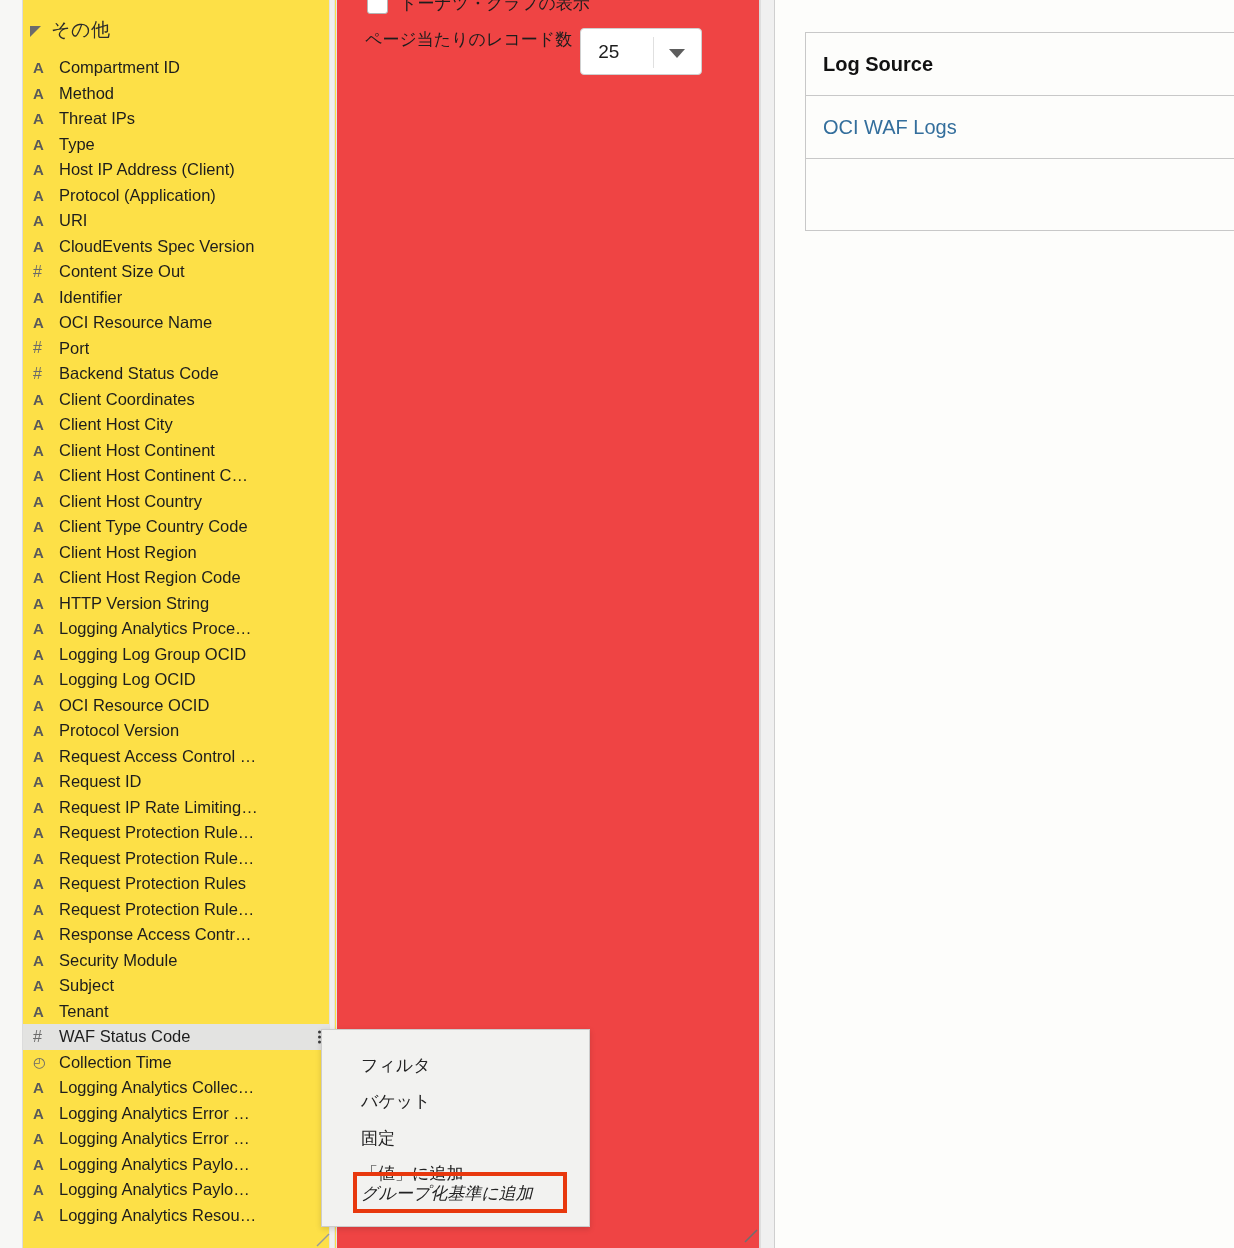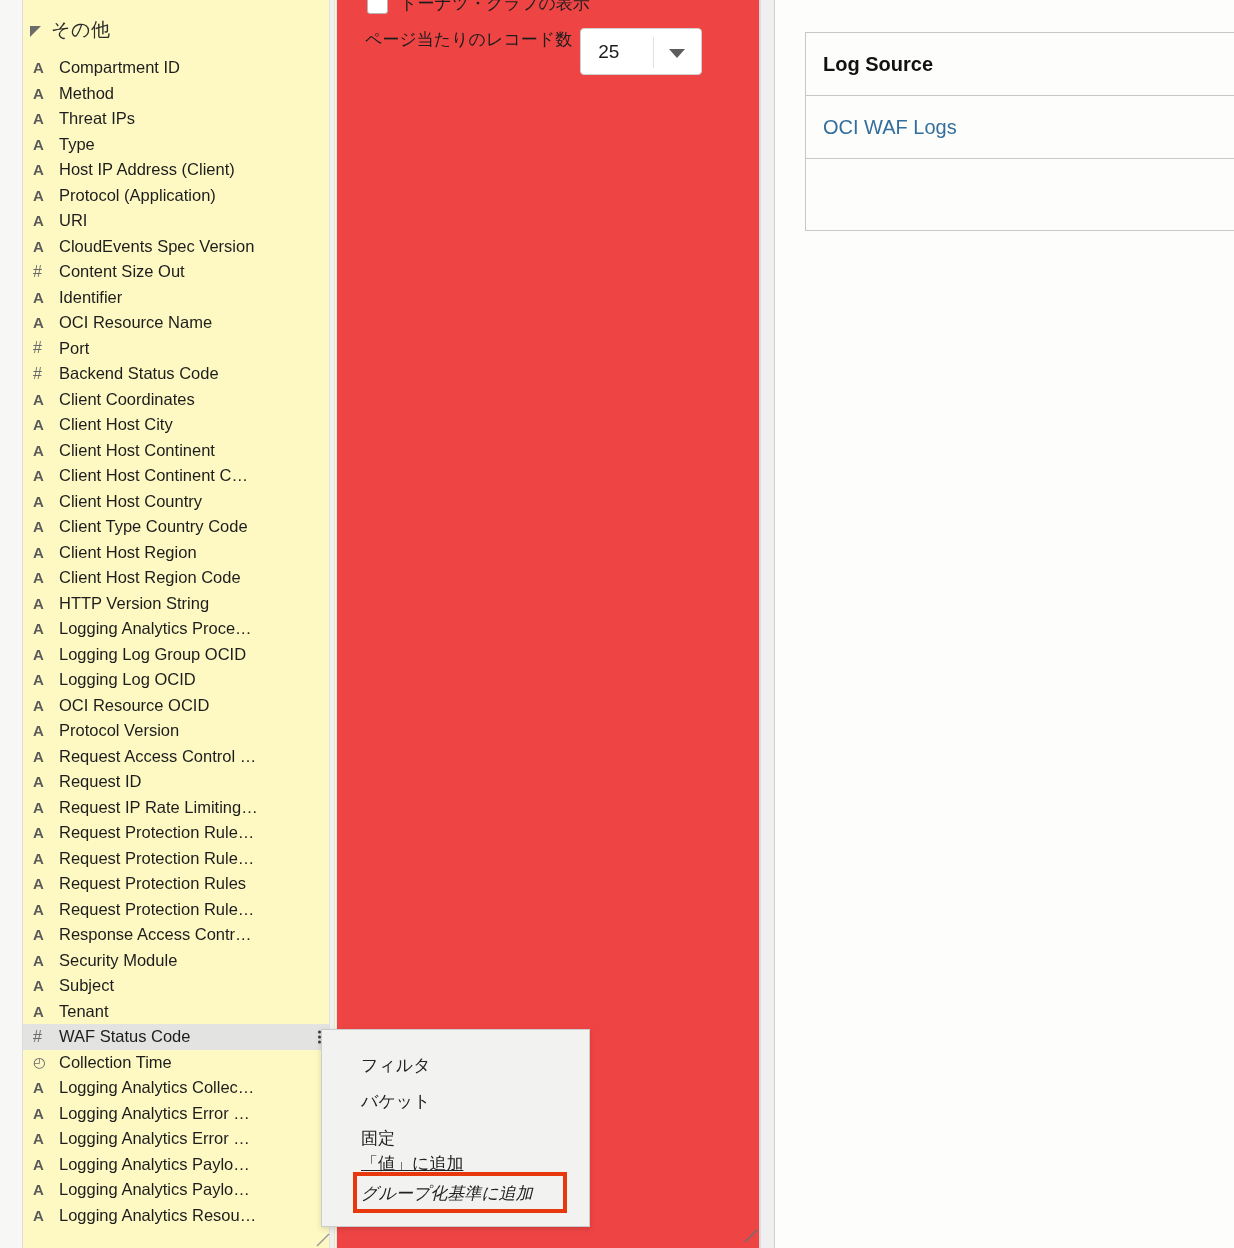--- a/index.html
+++ b/index.html
@@ -15,21 +15,21 @@
     height: 1248px;
     overflow: hidden;
     background: #fdfdfb;
   }
 
   
   #sidebar {
     position: absolute;
     left: 0; top: 0;
     width: 380px; height: 1248px;
-    background: #fef9c3;
+    background: #fde047;
     overflow: hidden;
   }
   #sidebar-left-rule {
     position: absolute;
     left: 22px; top: 0;
     width: 1px; height: 1248px;
     background: #dcdcdc;
   }
   #sidebar-left-gutter {
     position: absolute;
@@ -273,21 +273,21 @@
     position: absolute;
     left: 39px;
     font-size: 17px;
     color: #232323;
     white-space: nowrap;
     cursor: pointer;
   }
   #cm-filter     { top: 24px; }
   #cm-bucket     { top: 60px; }
   #cm-pin        { top: 97px; }
-  #cm-add-value  { top: 122px; text-decoration: underline; }
+  #cm-add-value  { top: 132px; }
   #cm-add-group  { top: 152px; font-style: italic; }
   #highlight-box {
     position: absolute;
     left: 31px; top: 142px;
     width: 214px; height: 41px;
     border: 4px solid #e8380d;
     box-sizing: border-box;
     pointer-events: none;
   }
 </style>

